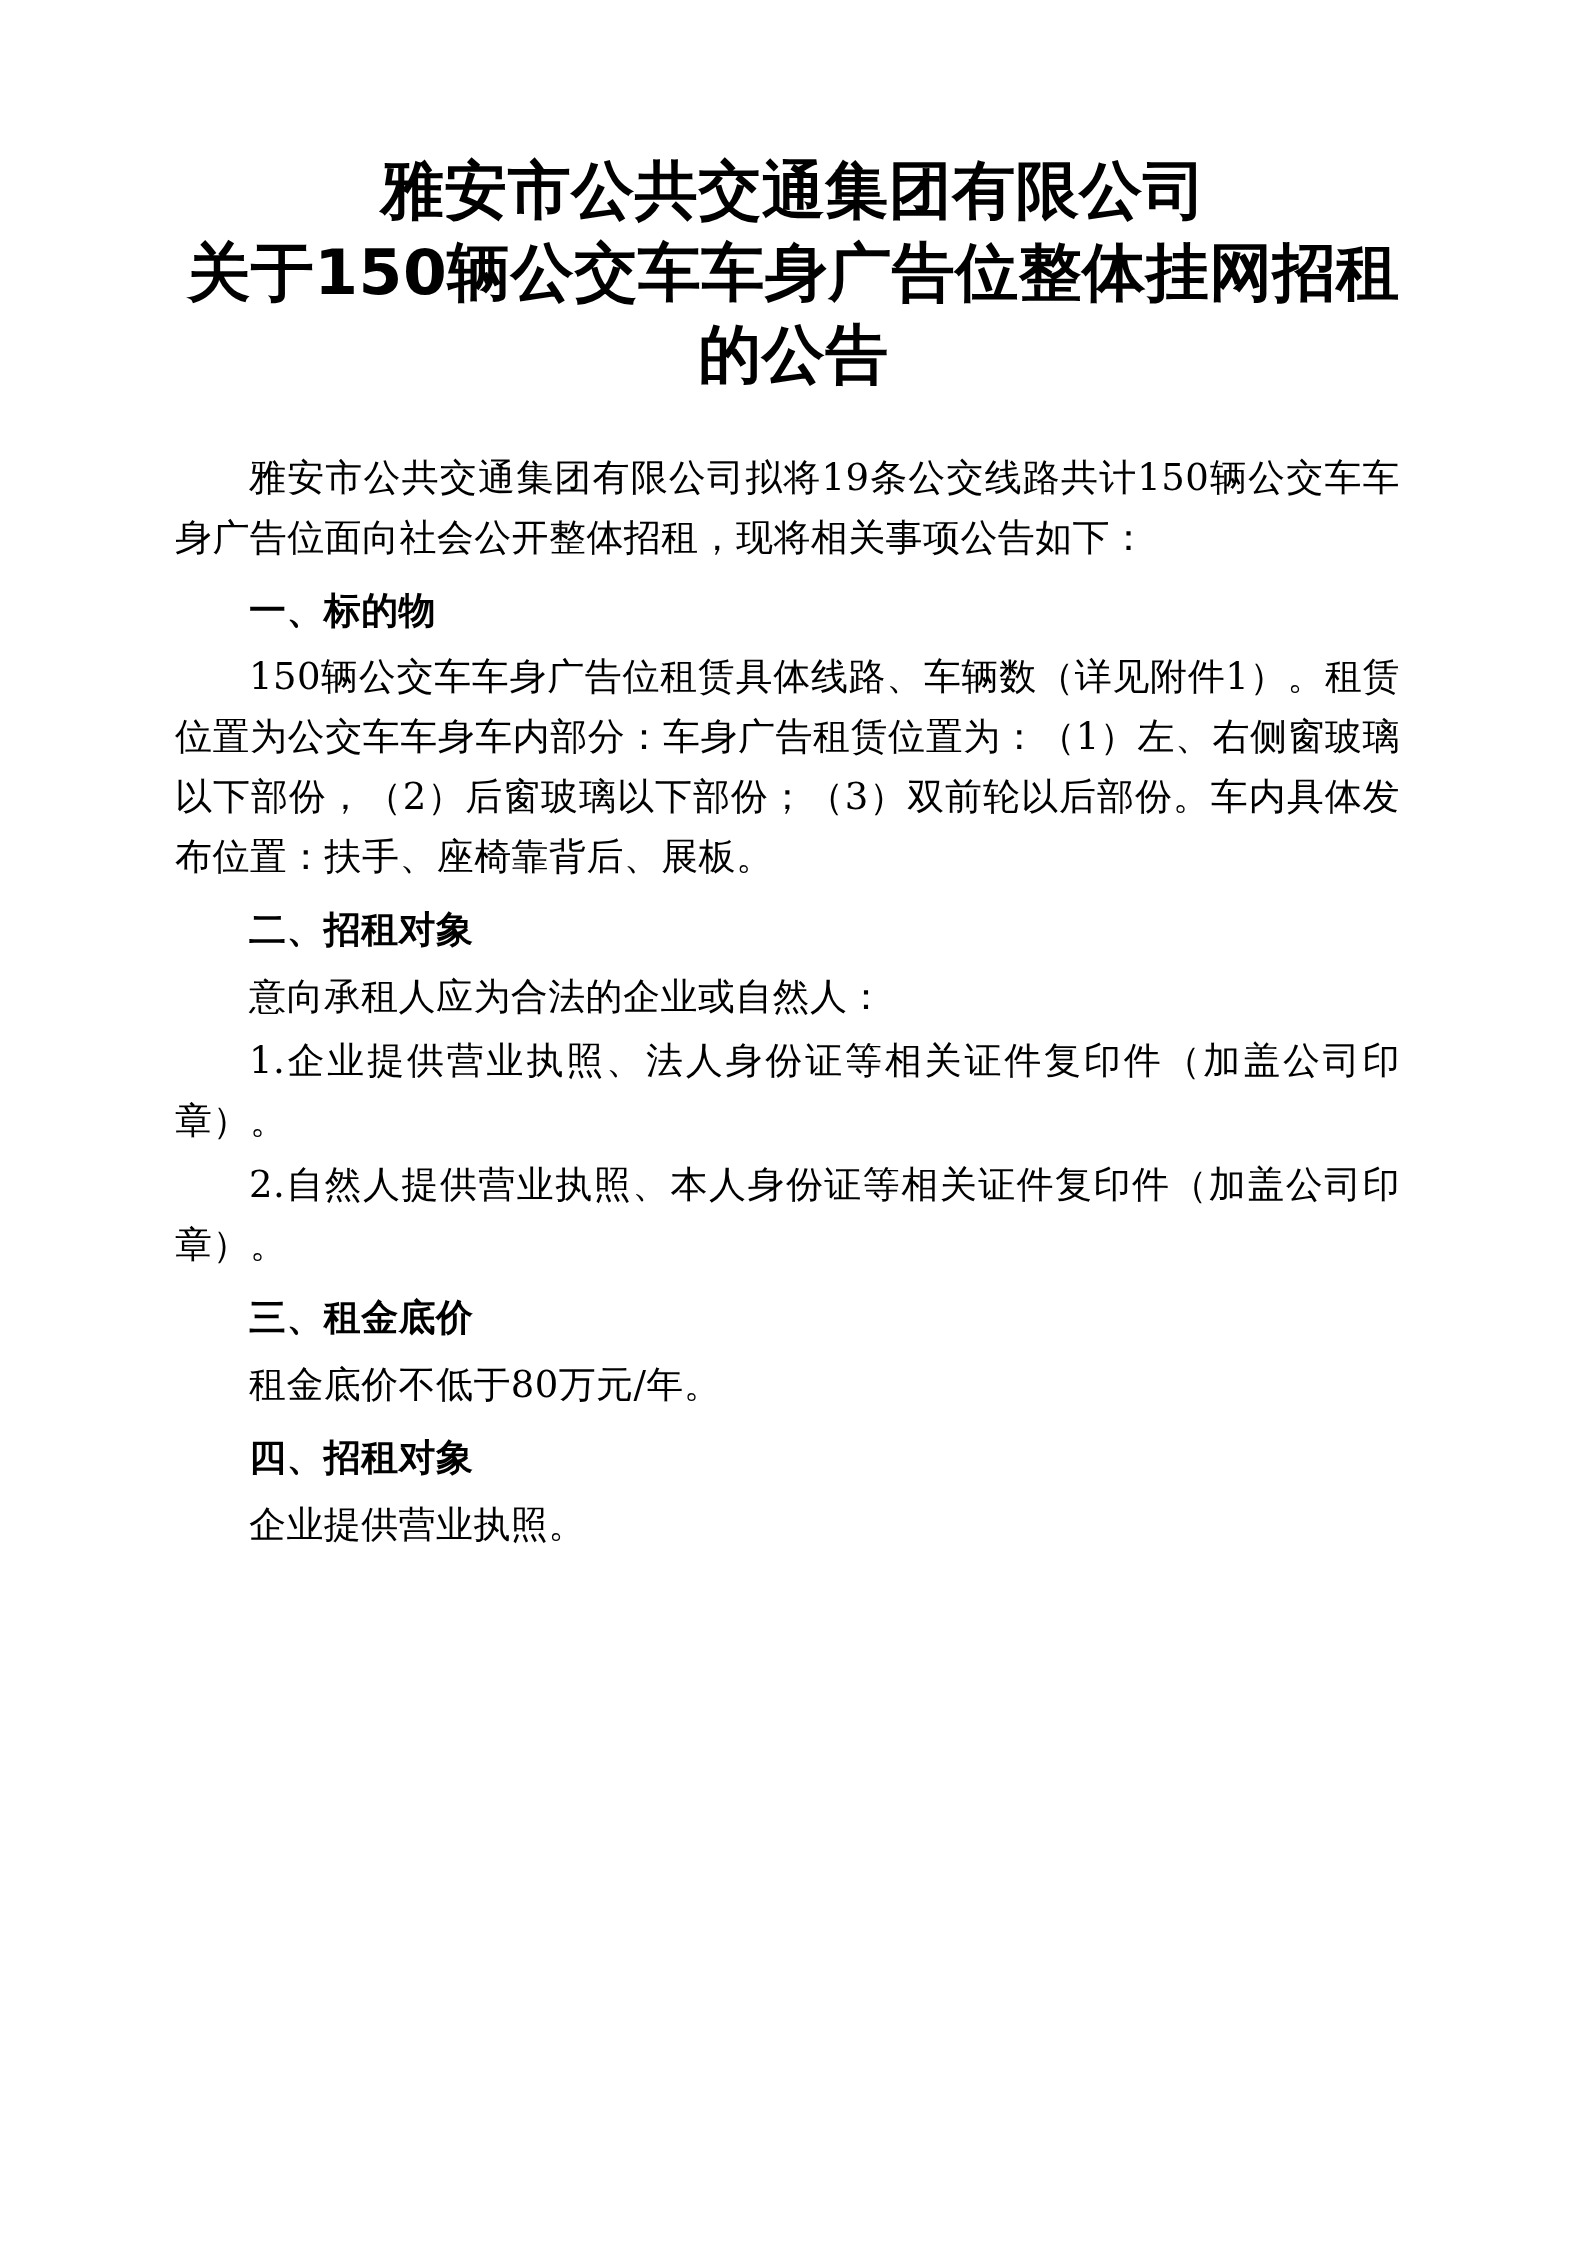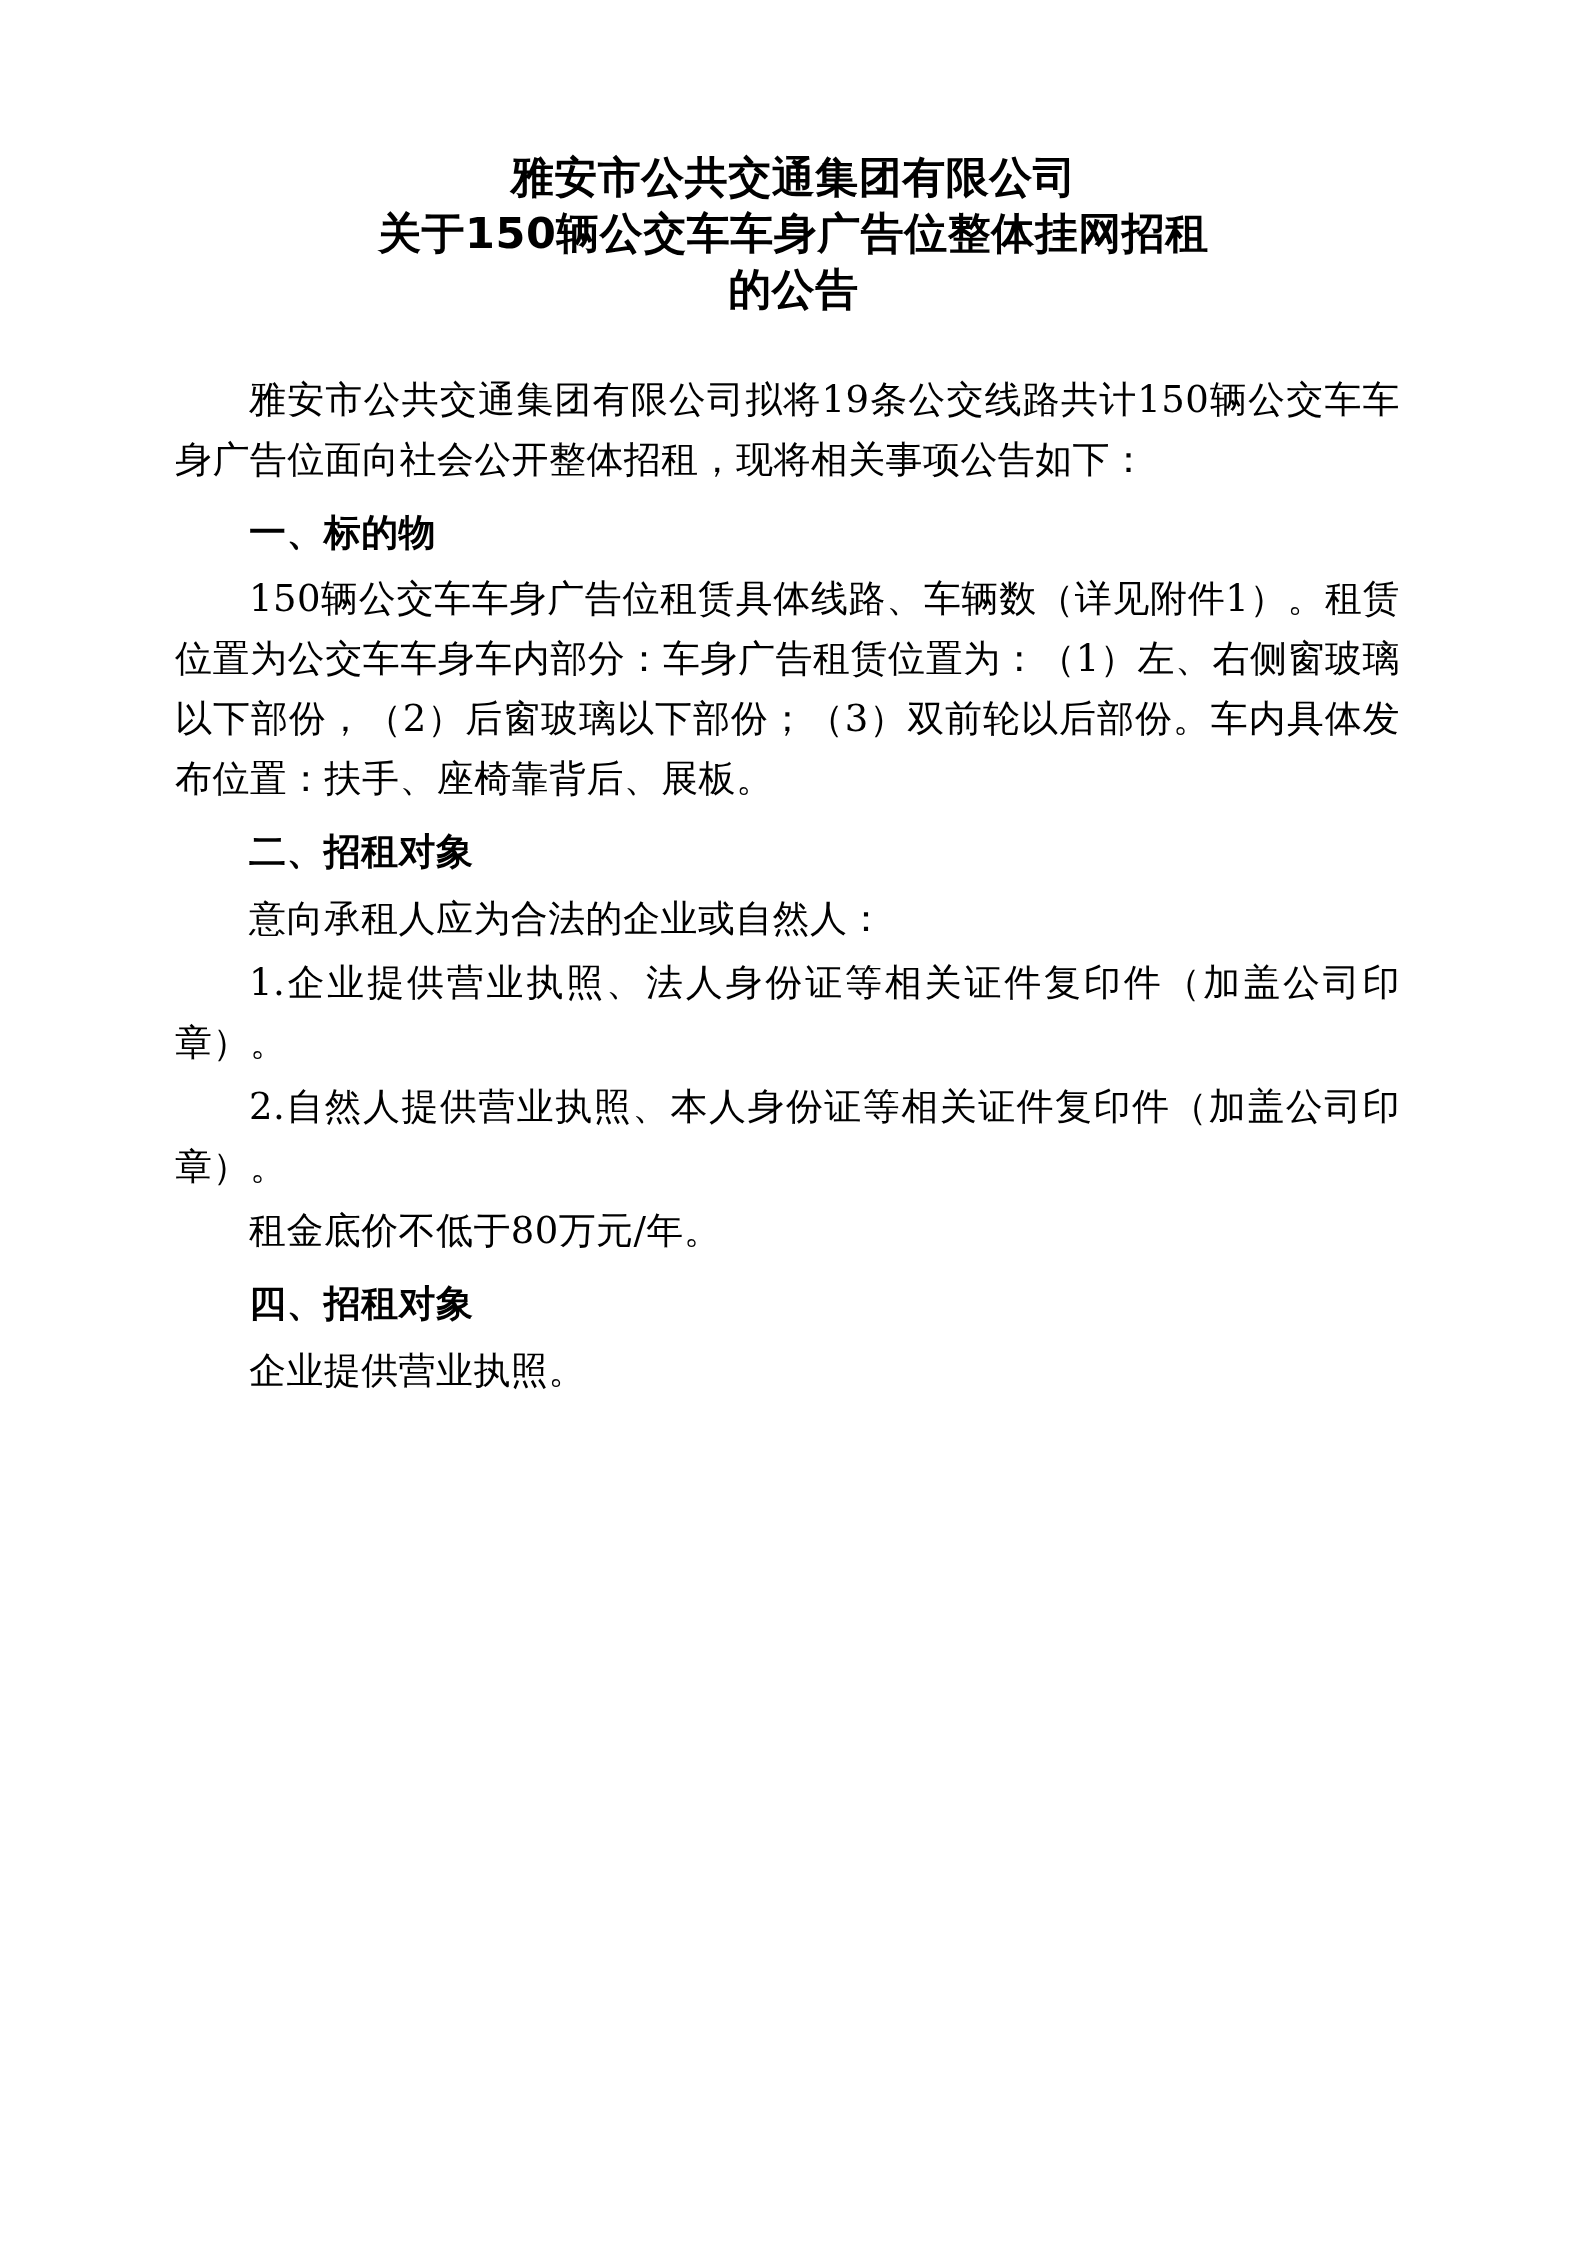--- a/index.html
+++ b/index.html
@@ -17,21 +17,21 @@
     width: 1587px;
     min-height: 2245px;
     box-sizing: border-box;
     padding: 150px 175px 120px 175px;
     background: #ffffff;
   }
   .doc-title {
     text-align: center;
     font-family: "DejaVu Sans", "Liberation Sans", sans-serif;
     font-weight: bold;
-    font-size: 43px;
+    font-size: 63px;
     line-height: 1.30;
     letter-spacing: 0.5px;
     margin: 0 0 52px 0;
   }
   .doc-title .tline {
     display: block;
     white-space: pre;
   }
   .para {
     font-size: 37px;
@@ -66,18 +66,19 @@
   <p class="para">雅安市公共交通集团有限公司拟将19条公交线路共计150辆公交车车身广告位面向社会公开整体招租，现将相关事项公告如下：</p>
 
   <h2 class="section-head">一、标的物</h2>
   <p class="para">150辆公交车车身广告位租赁具体线路、车辆数（详见附件1）。租赁位置为公交车车身车内部分：车身广告租赁位置为：（1）左、右侧窗玻璃以下部份，（2）后窗玻璃以下部份；（3）双前轮以后部份。车内具体发布位置：扶手、座椅靠背后、展板。</p>
 
   <h2 class="section-head">二、招租对象</h2>
   <p class="para">意向承租人应为合法的企业或自然人：</p>
   <p class="para">1.企业提供营业执照、法人身份证等相关证件复印件（加盖公司印章）。</p>
   <p class="para">2.自然人提供营业执照、本人身份证等相关证件复印件（加盖公司印章）。</p>
 
+  <h2 class="section-head">三、租金底价</h2>
   <p class="para">租金底价不低于80万元/年。</p>
 
   <h2 class="section-head">四、招租对象</h2>
   <p class="para">企业提供营业执照。</p>
 
 </div>
 
 </body></html>

